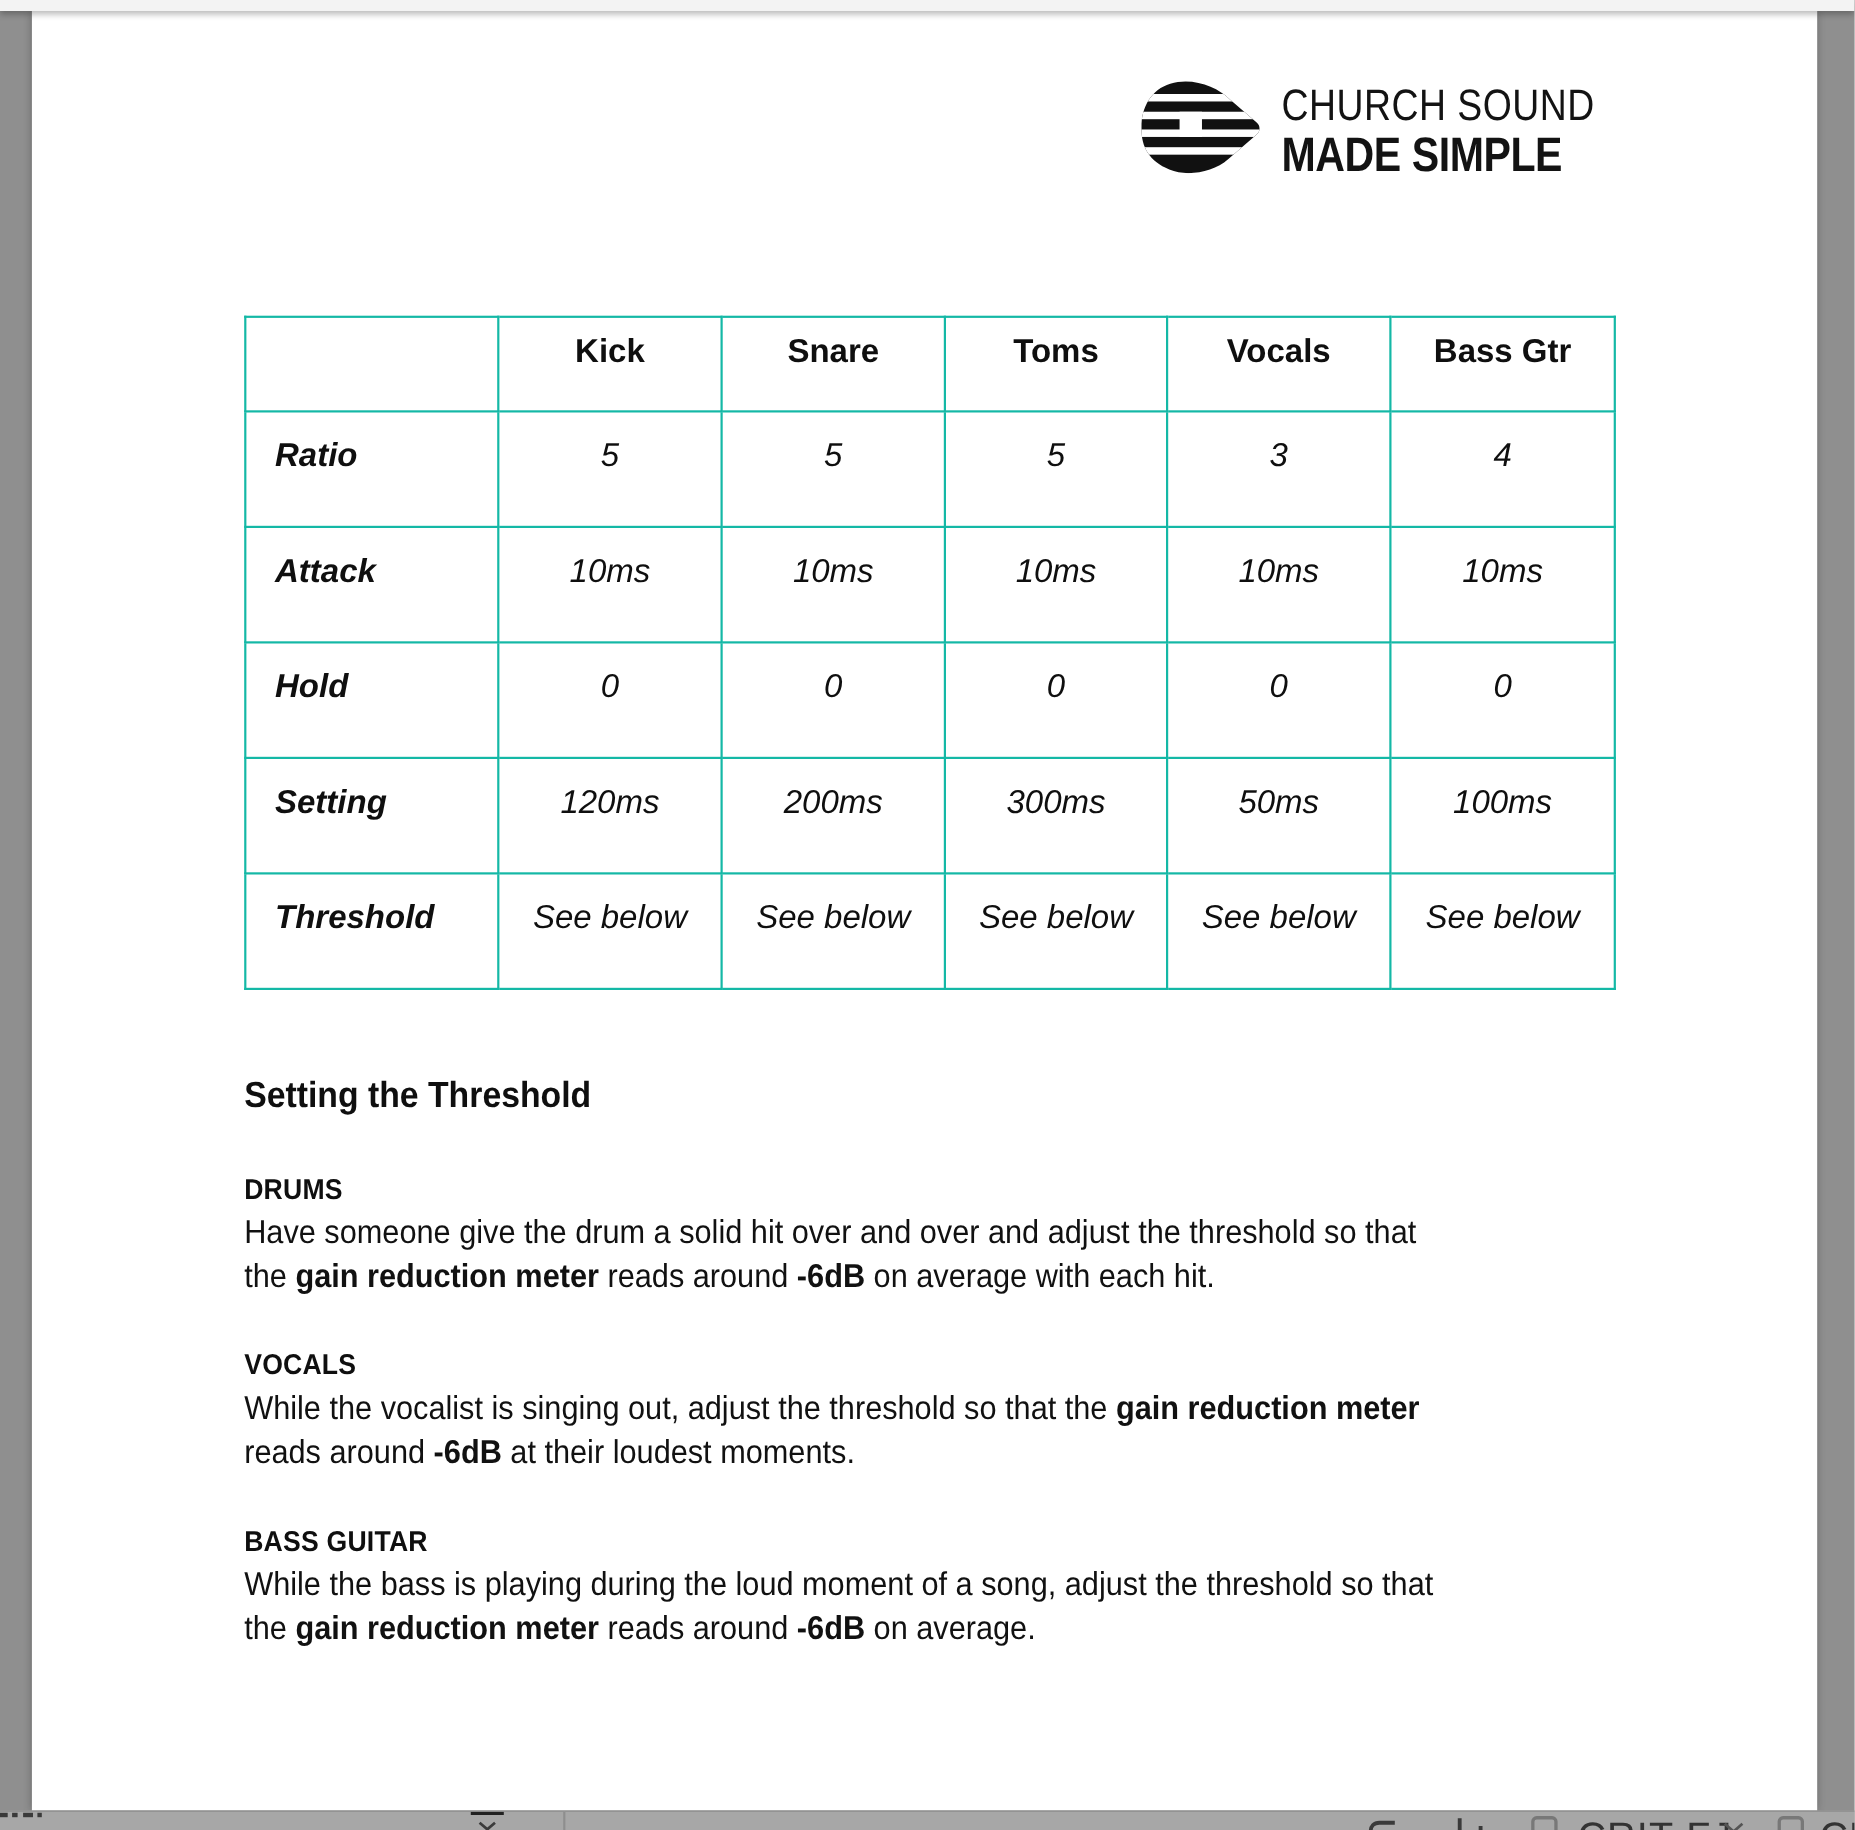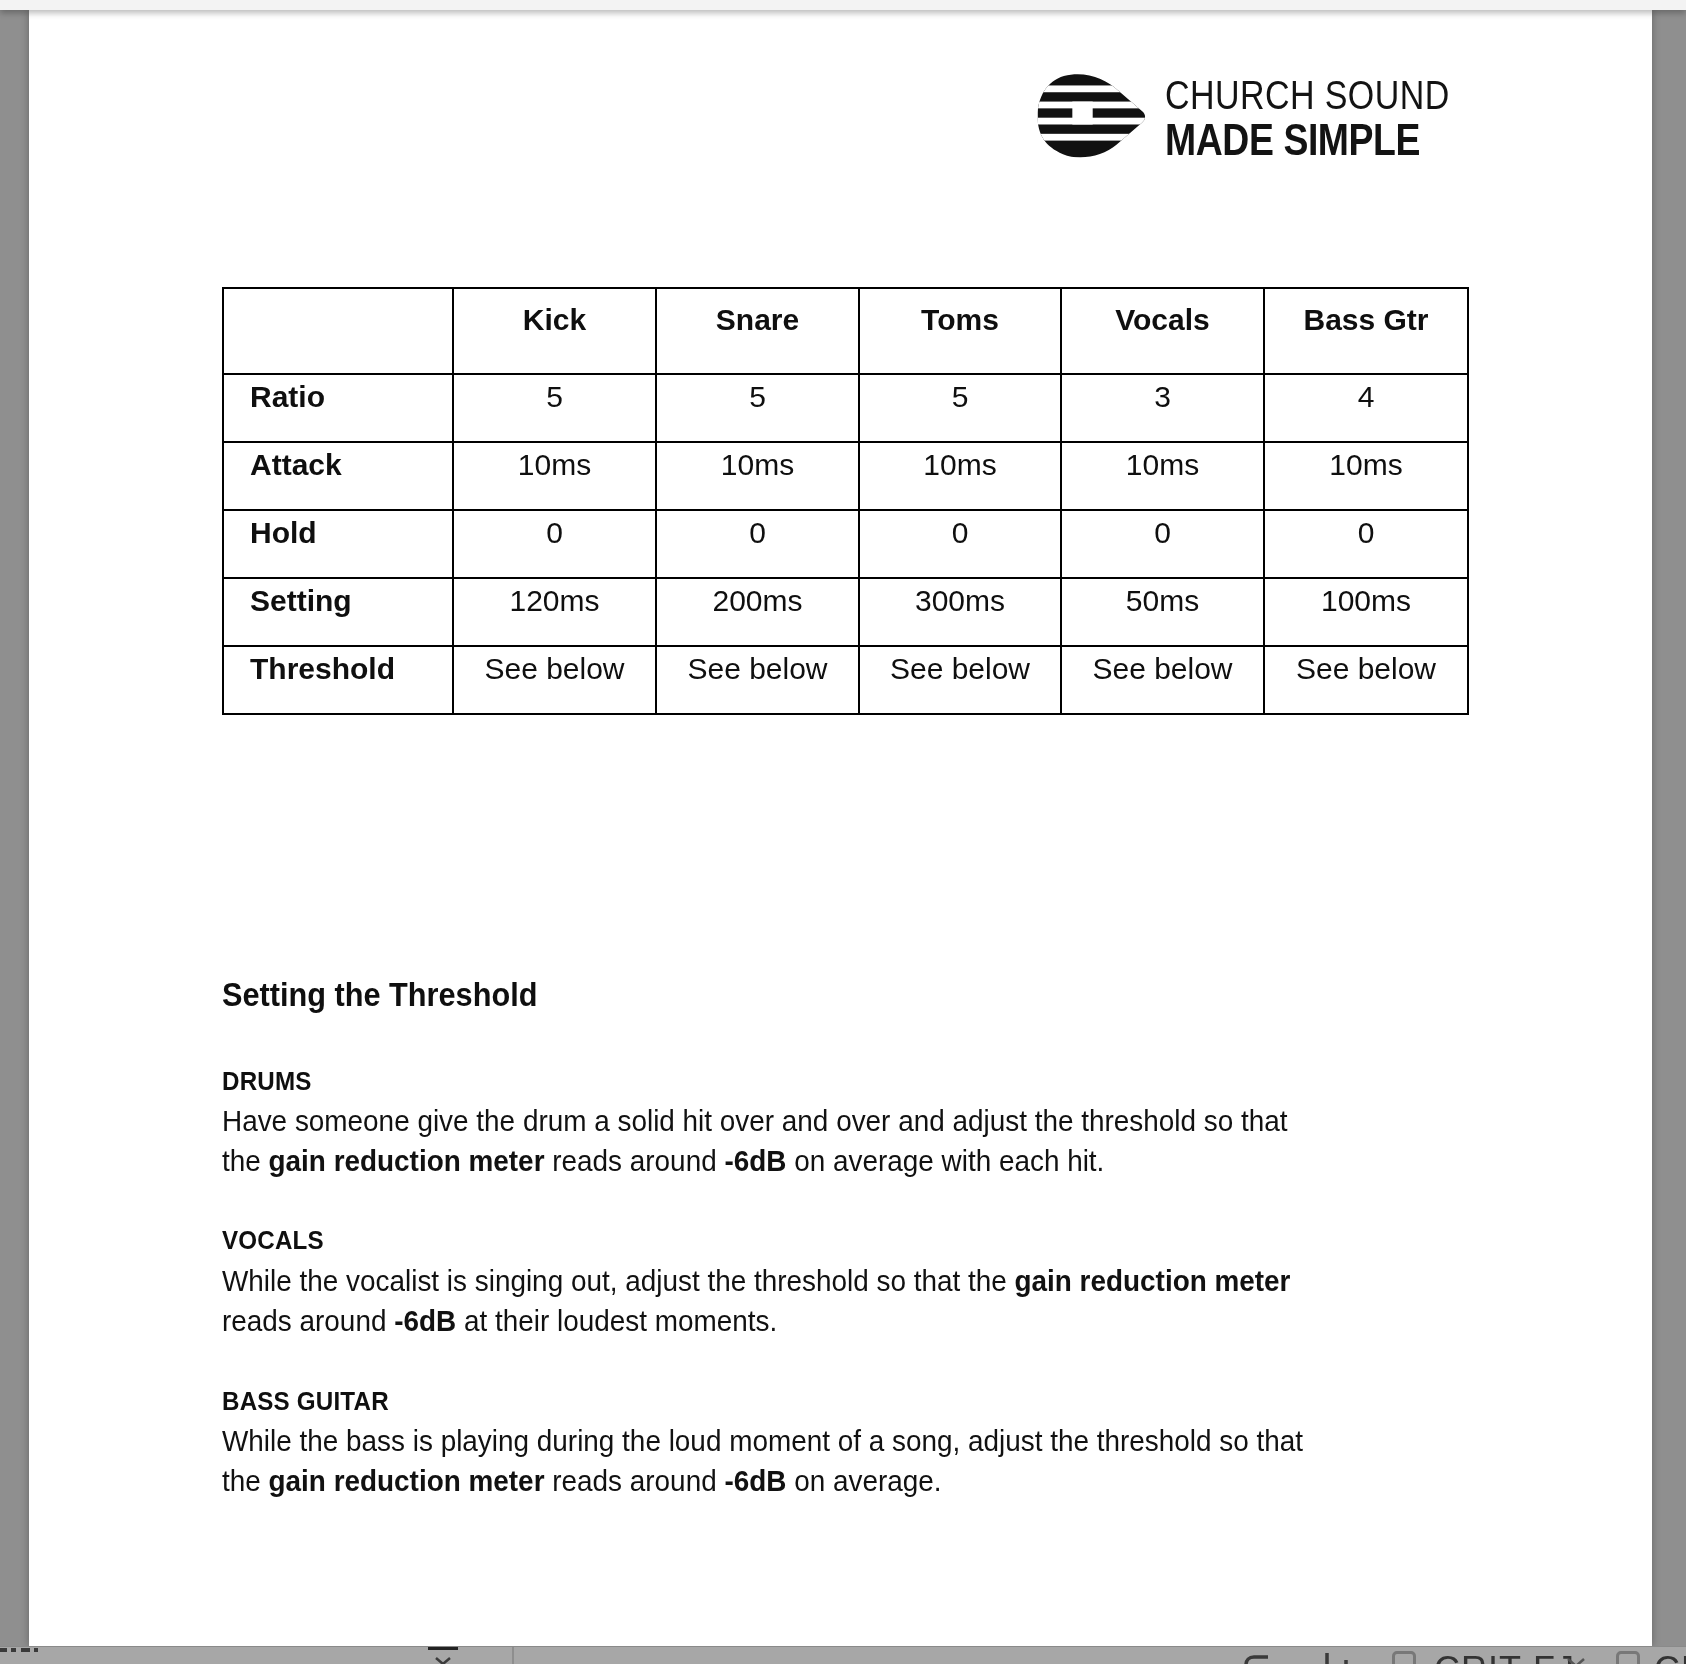--- a/index.html
+++ b/index.html
@@ -41,28 +41,28 @@
   .logo-text .l2 {
     font-size:44px; font-weight:700; line-height:46px; letter-spacing:-0.5px; color:#131313;
     transform:scaleX(0.85); transform-origin:0 0; white-space:nowrap;
   }
   
   table.cheat {
     position:absolute; left:193px; top:277px; width:1245px;
     border-collapse:collapse; table-layout:fixed;
   }
   table.cheat td, table.cheat th {
-    border:2px solid #000000;
+    border:2px solid #14b8a6;
     font-size:30px; font-weight:400; text-align:center; vertical-align:middle;
     padding:0 4px 23px 4px;
   }
   table.cheat th { font-weight:700; }
   table.cheat td.lbl { font-weight:700; text-align:left; padding-left:26px; }
   table.cheat tr.hdr { height:86px; }
-  table.cheat tr.row { height:68px; }
+  table.cheat tr.row { height:105px;font-style:italic; }
   
   .sec { position:absolute; left:193px; transform:scaleX(0.93); transform-origin:0 0; }
   .sec-heading { font-size:33px; font-weight:700; }
   .sub-heading { font-size:26px; font-weight:700; letter-spacing:0.2px; }
   .para { font-size:30px; line-height:40px; color:#111; }
   .para .b { font-weight:700; }
   
   .bottom-bar {
     position:absolute; left:0; bottom:0; width:1686px; height:18px;
     background:#a7a7a7; border-top:1px solid #8a8a8a;

